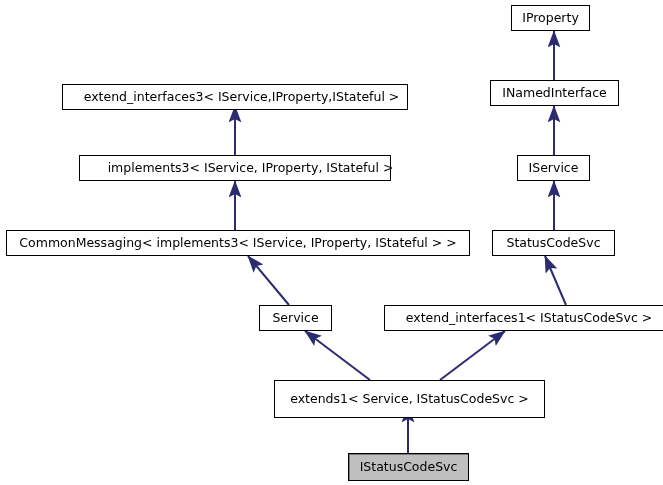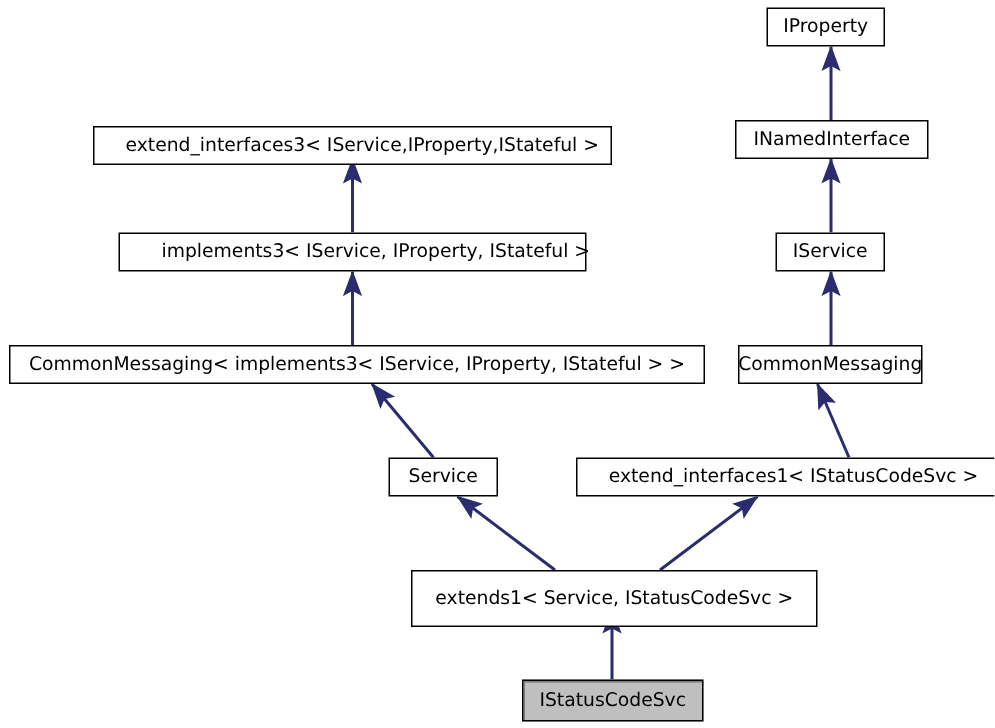--- a/index.html
+++ b/index.html
@@ -92,21 +92,21 @@
 
   <div class="node" style="left: 517px; top: 155px; width: 73px; height: 26px; background: rgb(255, 255, 255);">
     <span class="node-label">IService</span>
   </div>
 
   <div class="node" style="left: 6px; top: 230px; width: 464px; height: 26px; background: rgb(255, 255, 255);">
     <span class="node-label">CommonMessaging&lt; implements3&lt; IService, IProperty, IStateful &gt; &gt;</span>
   </div>
 
   <div class="node" style="left: 492px; top: 230px; width: 123px; height: 26px; background: rgb(255, 255, 255);">
-    <span class="node-label">CommonMessaging</span>
+    <span class="node-label">StatusCodeSvc</span>
   </div>
 
   <div class="node" style="left: 259px; top: 305px; width: 73px; height: 26px; background: rgb(255, 255, 255);">
     <span class="node-label">Service</span>
   </div>
 
   <div class="node" style="left: 384px; top: 305px; width: 290px; height: 26px; background: rgb(255, 255, 255);">
     <span class="node-label">extend_interfaces1&lt; IStatusCodeSvc &gt;</span>
   </div>
 

